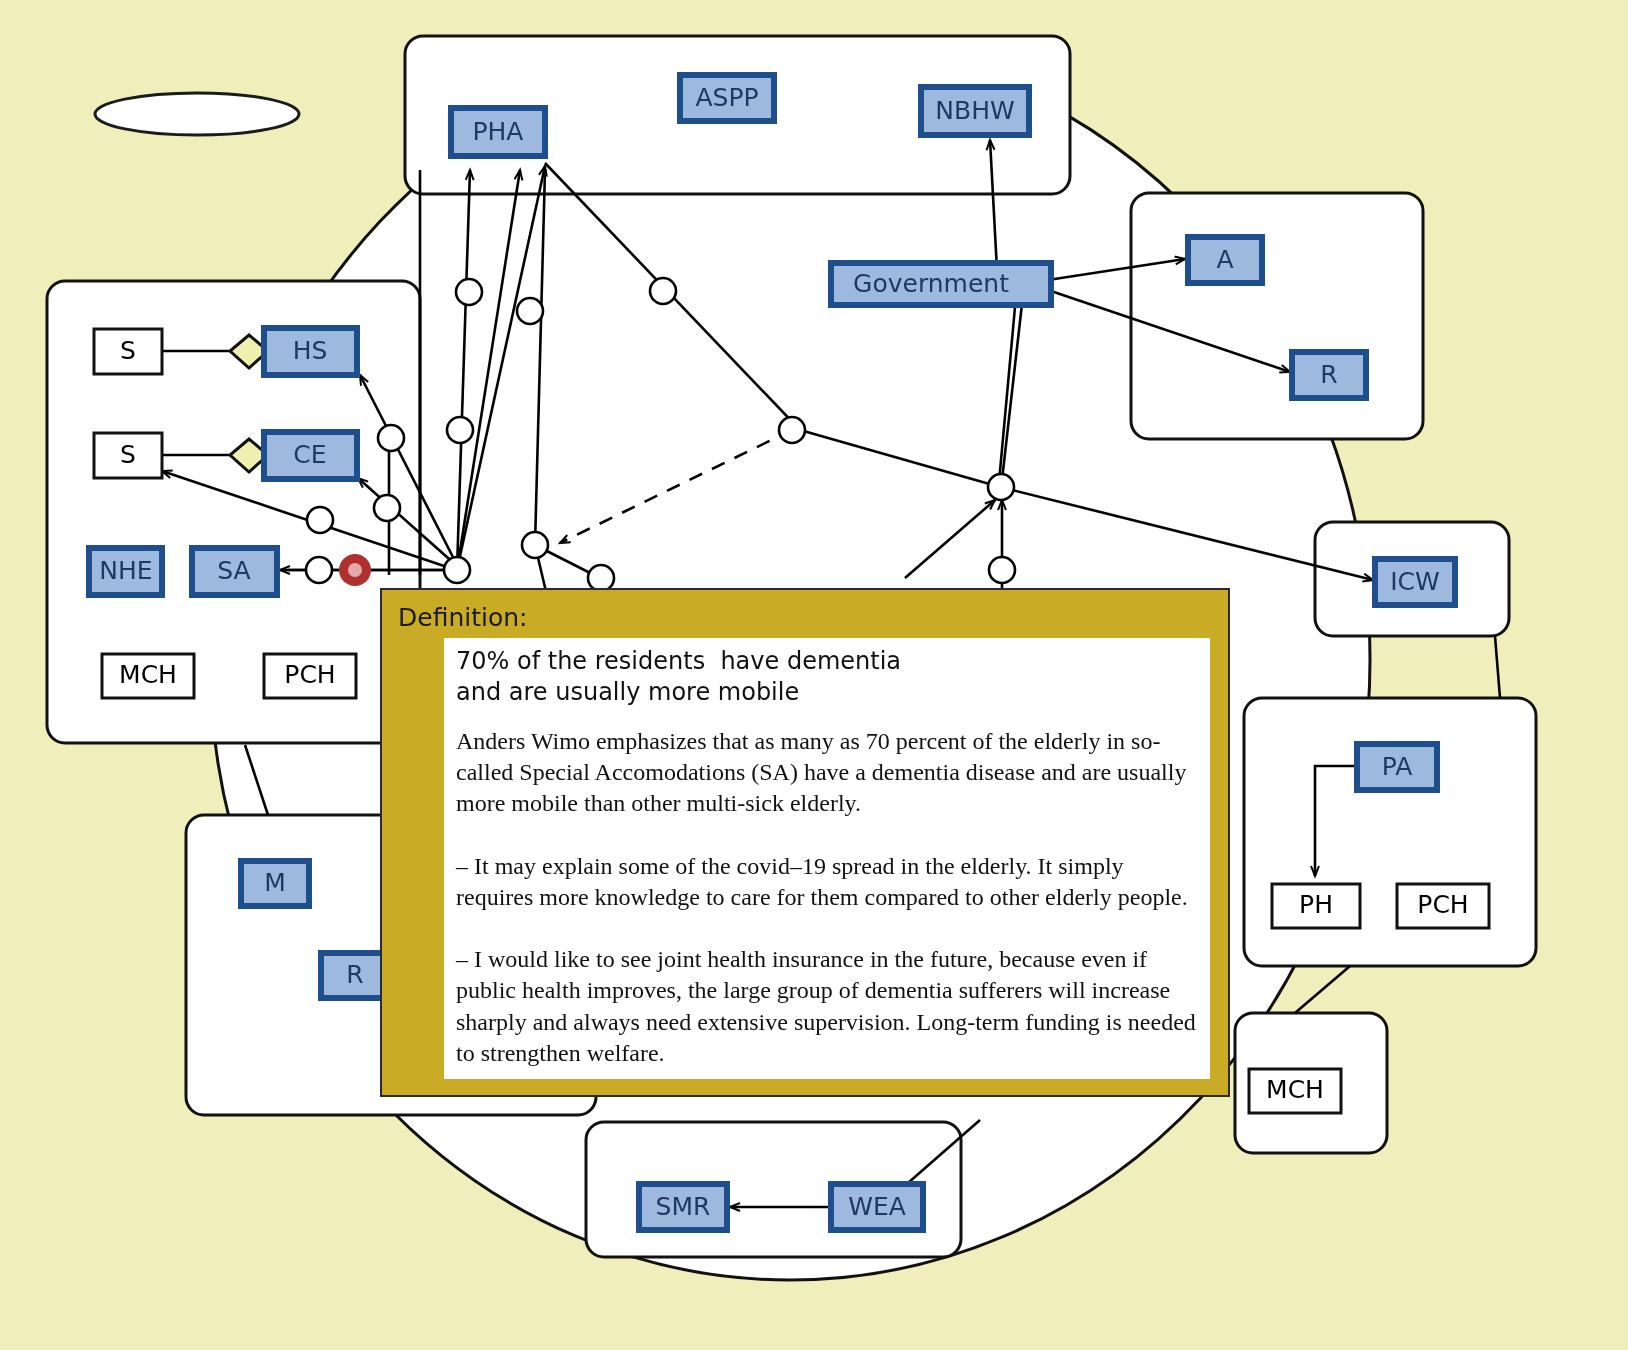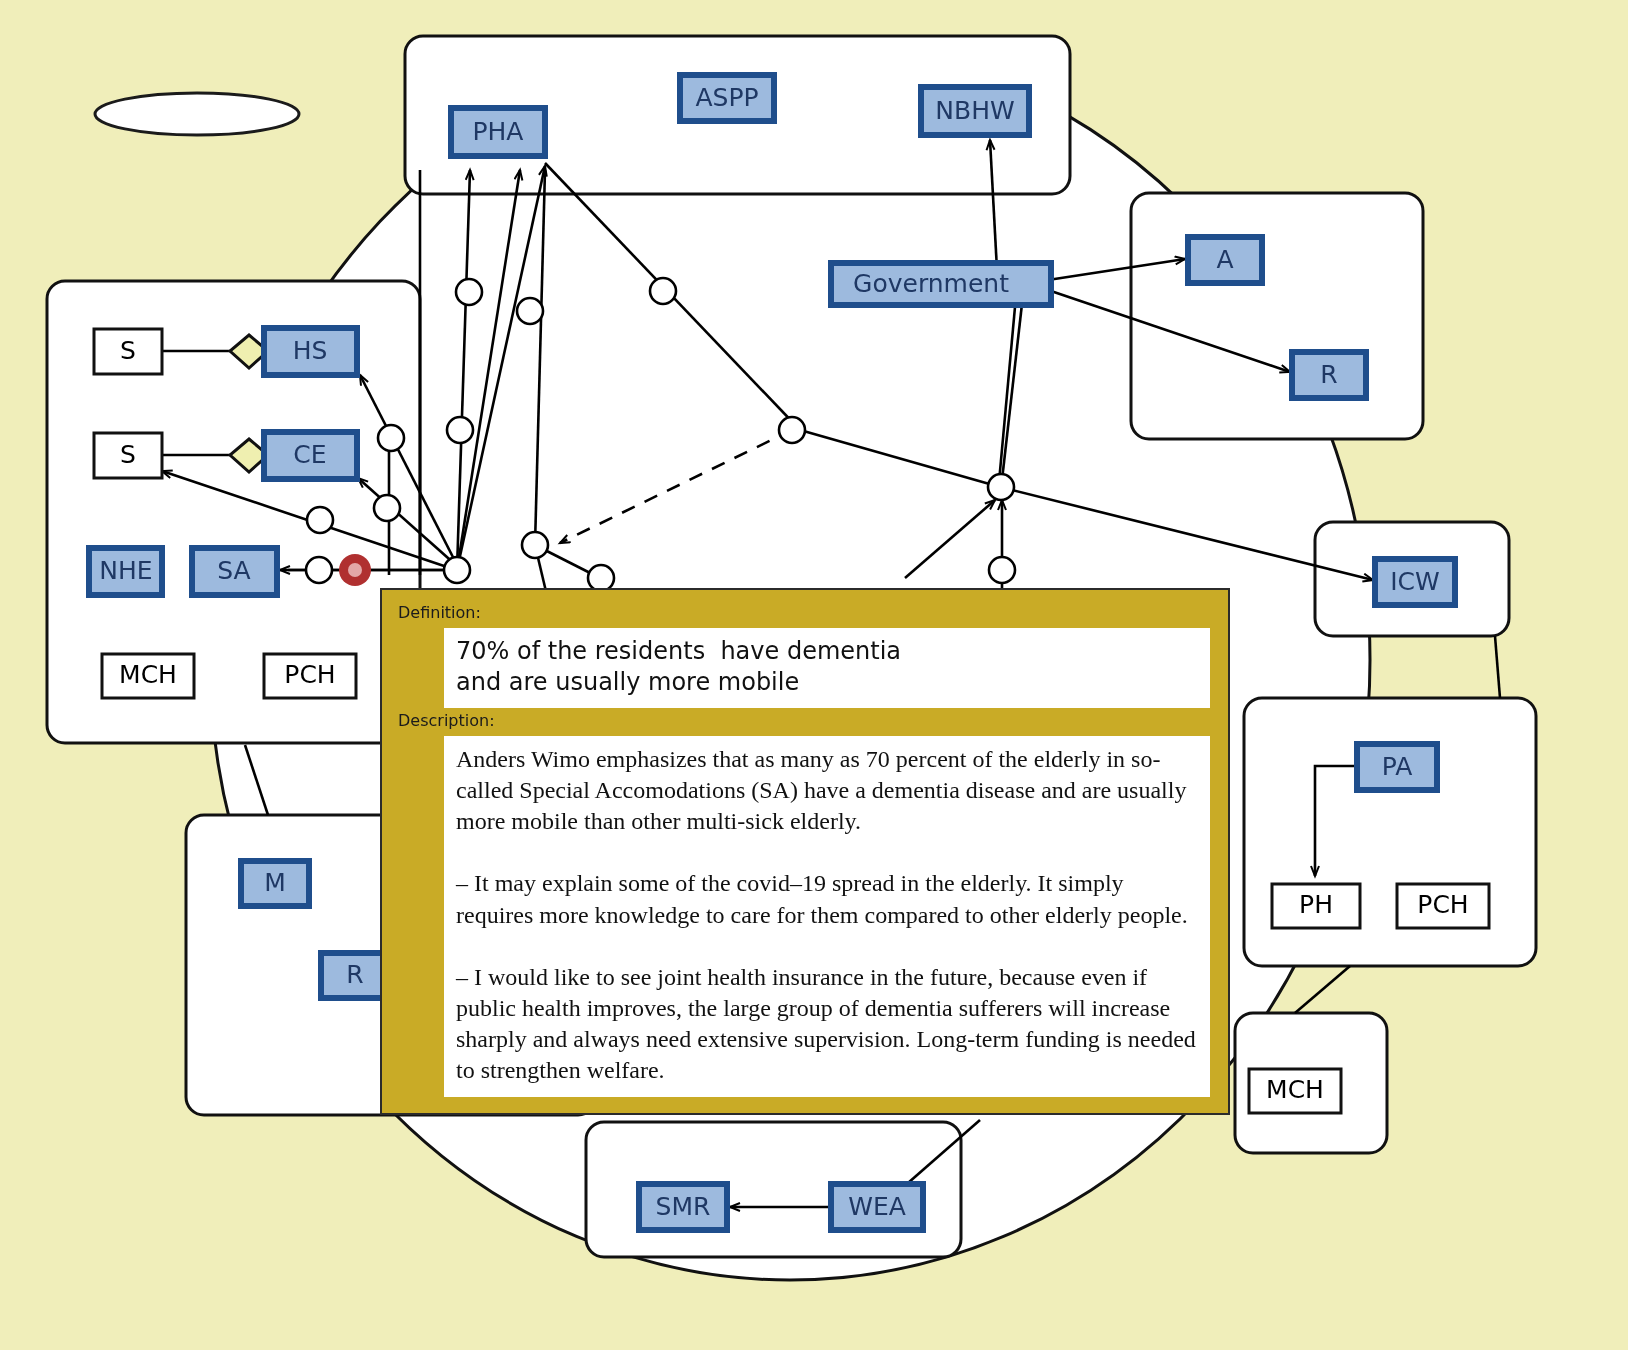--- a/index.html
+++ b/index.html
@@ -50,21 +50,21 @@
     top: 588px;
     width: 850px;
     box-sizing: border-box;
     background: #c9ab26;
     border: 2px solid #2b2b2b;
     padding: 10px 14px 14px 14px;
     z-index: 50;
   }
   .tt-heading {
     font-family: "DejaVu Sans", "Liberation Sans", sans-serif;
-    font-size: 16px;
+    font-size: 25px;
     color: #1b1b1b;
     margin: 4px 0 6px 2px;
     line-height: 1.1;
   }
   .tt-box {
     background: #ffffff;
     padding: 8px 12px 10px 12px;
     margin-left: 48px;
     margin-right: 4px;
     font-family: "DejaVu Sans", "Liberation Sans", sans-serif;
@@ -287,21 +287,20 @@
     </g>
 
     <text class="ghost-label" x="786" y="616">Government</text>
     <text class="ghost-label" x="786" y="734">Parliament</text>
   </svg>
 
   <div id="tooltip-popup">
     <div class="tt-heading">Definition:</div>
     <div class="tt-box" id="tt-definition-box">70% of the residents  have dementia
 and are usually more mobile</div>
-    <div class="tt-heading">Description:</div>
     <div class="tt-box" id="tt-description-box">Anders Wimo emphasizes that as many as 70 percent of the elderly in so-called Special Accomodations (SA) have a dementia disease and are usually more mobile than other multi-sick elderly.
 
 – It may explain some of the covid–19 spread in the elderly. It simply requires more knowledge to care for them compared to other elderly people.
 
 – I would like to see joint health insurance in the future, because even if public health improves, the large group of dementia sufferers will increase sharply and always need extensive supervision. Long-term funding is needed to strengthen welfare.</div>
   </div>
 
 </div>
 
 </body></html>

